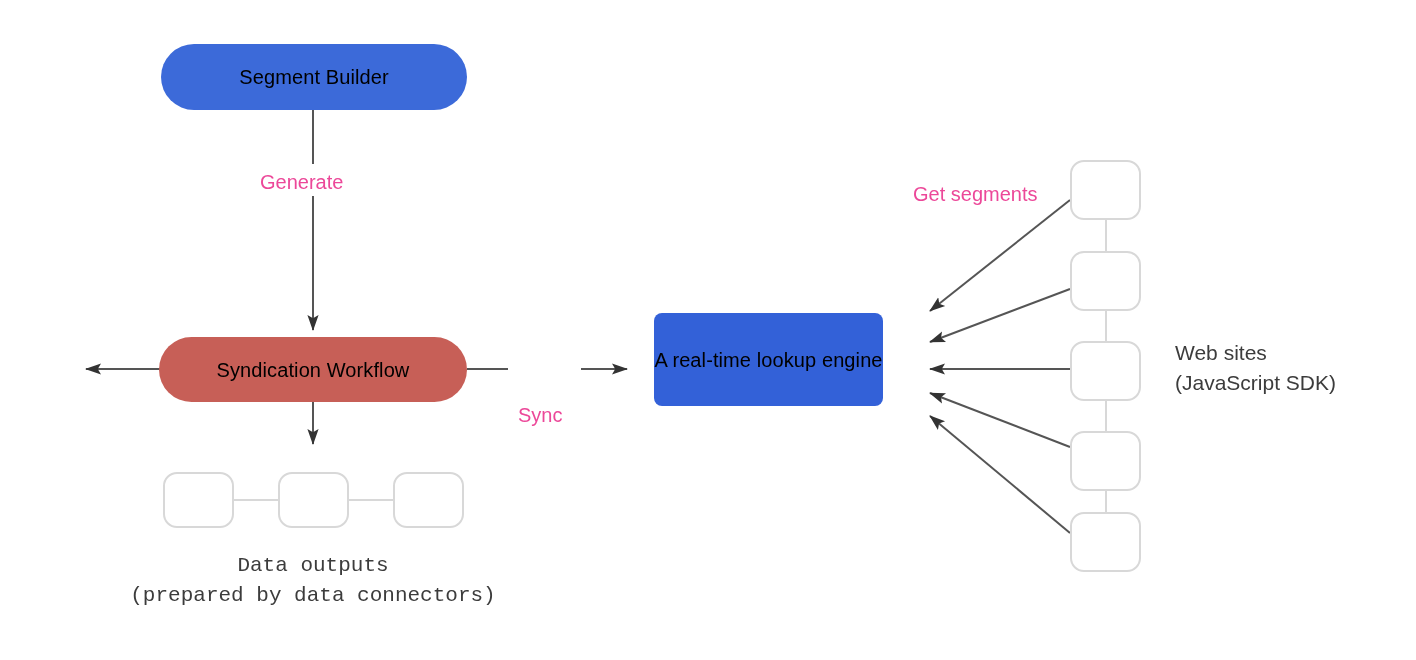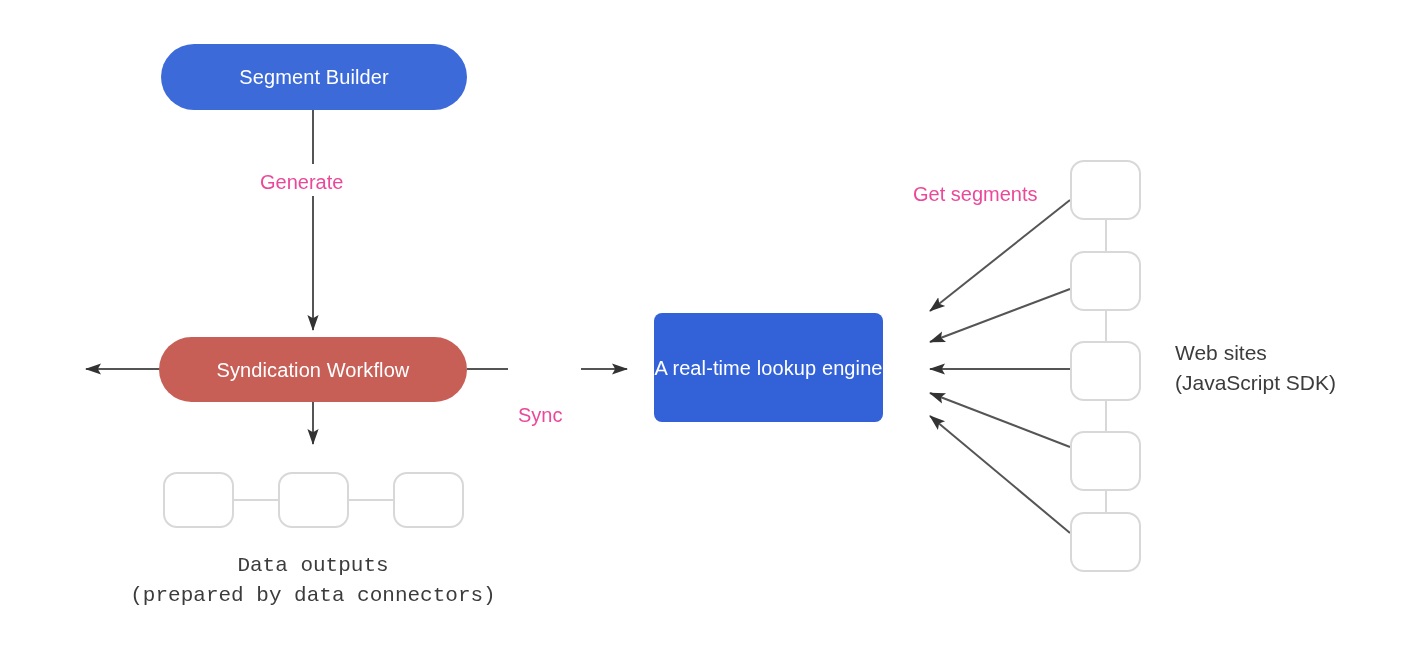--- a/index.html
+++ b/index.html
@@ -29,21 +29,21 @@
     display: flex;
     align-items: center;
     justify-content: center;
     text-align: center;
     box-sizing: border-box;
   }
   .pill {
     border-radius: 40px;
   }
   .node-text {
-    color: #ffffff;
+    color: #000000;
     font-size: 20px;
     line-height: 26px;
     letter-spacing: 0.1px;
   }
   .segment-builder {
     left: 161px;
     top: 44px;
     width: 306px;
     height: 66px;
     background: #3c6ad9;
@@ -52,21 +52,21 @@
     left: 159px;
     top: 337px;
     width: 308px;
     height: 65px;
     background: #c75f57;
   }
   .lookup-engine {
     left: 654px;
     top: 313px;
     width: 229px;
-    height: 109px;
+    height: 93px;
     background: #3361d8;
     border-radius: 8px;
   }
   .edge-label {
     position: absolute;
     color: #ec4899;
     font-size: 20px;
     line-height: 25px;
     white-space: nowrap;
   }

